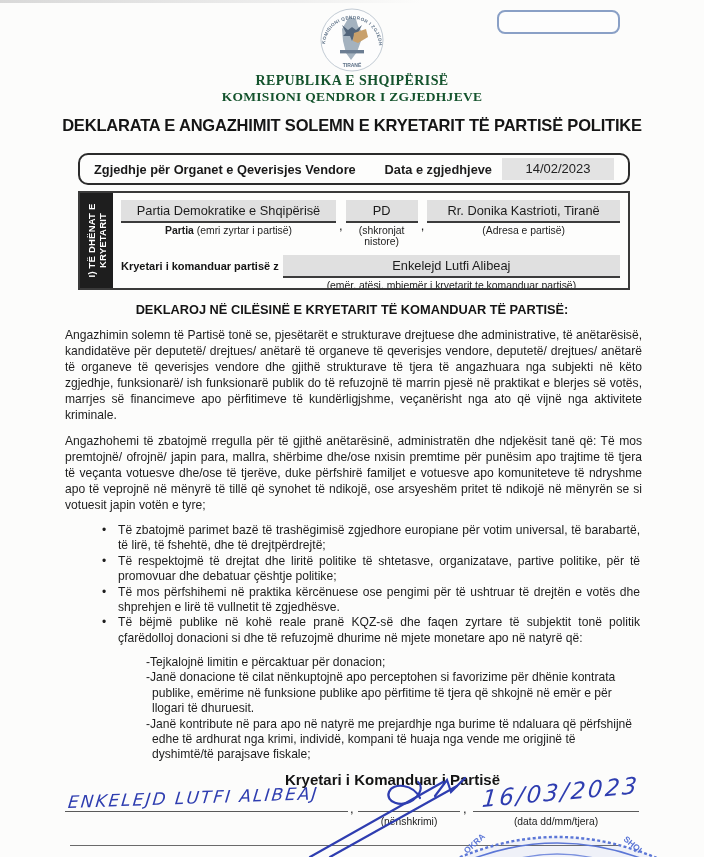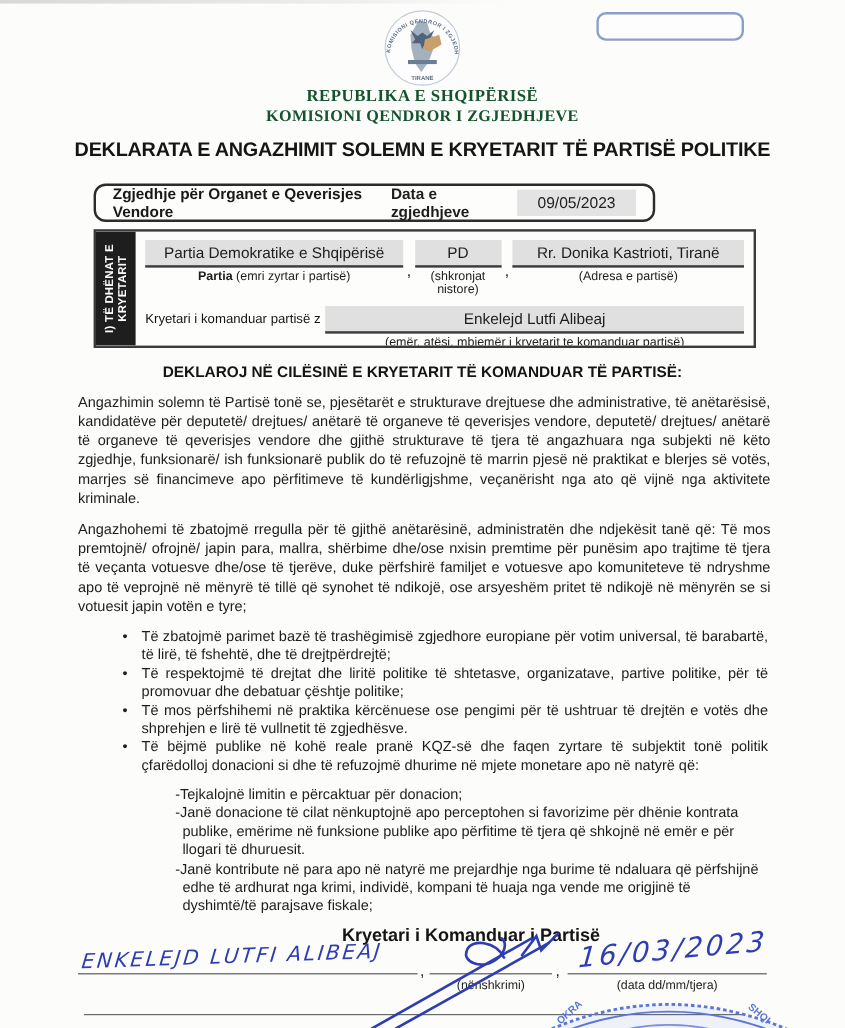--- a/index.html
+++ b/index.html
@@ -15,21 +15,21 @@
   
   .seal{position:absolute;left:312px;top:5px;width:80px;height:70px;}
   
   .gov-line{position:absolute;left:0;width:704px;text-align:center;
     font-family:"Liberation Serif",serif;font-weight:bold;color:#14532d;}
   .gov-line.l1{top:73px;font-size:14px;letter-spacing:.4px;}
   .gov-line.l2{top:89px;font-size:13.5px;letter-spacing:.3px;}
   .doc-title{position:absolute;left:20px;top:116px;width:664px;text-align:center;
     font-size:16.5px;font-weight:bold;letter-spacing:-.2px;color:#151515;}
   
-  .election-box{position:absolute;left:78px;top:153px;width:468px;height:32px;
+  .election-box{position:absolute;left:78px;top:153px;width:552px;height:32px;
     border:2px solid #2b2b2b;border-radius:10px;display:flex;align-items:center;
     padding:0 14px;box-sizing:border-box;background:#fdfdfc;}
   .election-box .etype{font-size:12.8px;font-weight:600;color:#181818;}
   .election-box .spacer{flex:1;}
   .election-box .edate-label{font-size:12.8px;font-weight:600;margin-right:10px;}
   .election-box .edate-value{background:#e3e3e3;width:112px;height:22px;line-height:22px;
     text-align:center;font-size:13px;color:#222;}
   
   .party-box{position:absolute;left:78px;top:191px;width:552px;height:99px;
     border:2px solid #3a3a3a;border-radius:0;background:#fdfdfc;overflow:hidden;box-sizing:border-box;}
@@ -39,21 +39,21 @@
     justify-content:center;align-items:center;color:#fff;font-weight:bold;font-size:9.5px;line-height:11px;letter-spacing:.2px;text-align:center;}
   .fields{position:absolute;left:41px;top:7px;right:8px;}
   .frow1{display:flex;align-items:flex-start;}
   .fgroup{display:flex;flex-direction:column;}
   .gray-field{background:#e0e0e0;border-bottom:2px solid #3c3c3c;height:21px;line-height:21px;
     text-align:center;font-size:12.8px;color:#1c1c1c;white-space:nowrap;overflow:hidden;}
   .fcaption{font-size:10.4px;text-align:center;margin-top:2px;color:#1c1c1c;}
   .fcaption b{font-weight:bold;}
   .sep-comma{font-size:13px;align-self:flex-end;margin:0 3px 14px 3px;color:#222;}
   .frow2{display:flex;align-items:flex-start;margin-top:8px;}
-  .chair-label{font-size:11px;font-weight:normal;white-space:nowrap;margin-top:5px;color:#141414;}
+  .chair-label{font-size:11px;font-weight:bold;white-space:nowrap;margin-top:5px;color:#141414;}
   .chair-group{flex:1;margin-left:4px;display:flex;flex-direction:column;}
   
   .declare-heading{position:absolute;left:20px;top:302px;width:664px;text-align:center;
     font-size:12.8px;font-weight:bold;color:#141414;}
   
   .para{position:absolute;left:65px;width:577px;font-size:12.1px;line-height:15.9px;
     text-align:justify;color:#1d1d1d;}
   .p1{top:328px;}
   .p2{top:434px;}
   .bullets{position:absolute;left:100px;top:523px;width:540px;}
@@ -113,21 +113,21 @@
 
   <div class="gov-line l1">REPUBLIKA E SHQIPËRISË</div>
   <div class="gov-line l2">KOMISIONI QENDROR I ZGJEDHJEVE</div>
 
   <div class="doc-title">DEKLARATA E ANGAZHIMIT SOLEMN E KRYETARIT TË PARTISË POLITIKE</div>
 
   <div class="election-box">
     <span class="etype">Zgjedhje për Organet e Qeverisjes Vendore</span>
     <span class="spacer"></span>
     <span class="edate-label">Data e zgjedhjeve</span>
-    <span class="edate-value">09/05/2023</span>
+    <span class="edate-value">14/02/2023</span>
   </div>
 
   <div class="party-box">
     <div class="side-strip">
       <div class="rot">
         <div>I) TË DHËNAT E</div>
         <div>KRYETARIT</div>
       </div>
     </div>
     <div class="fields">

